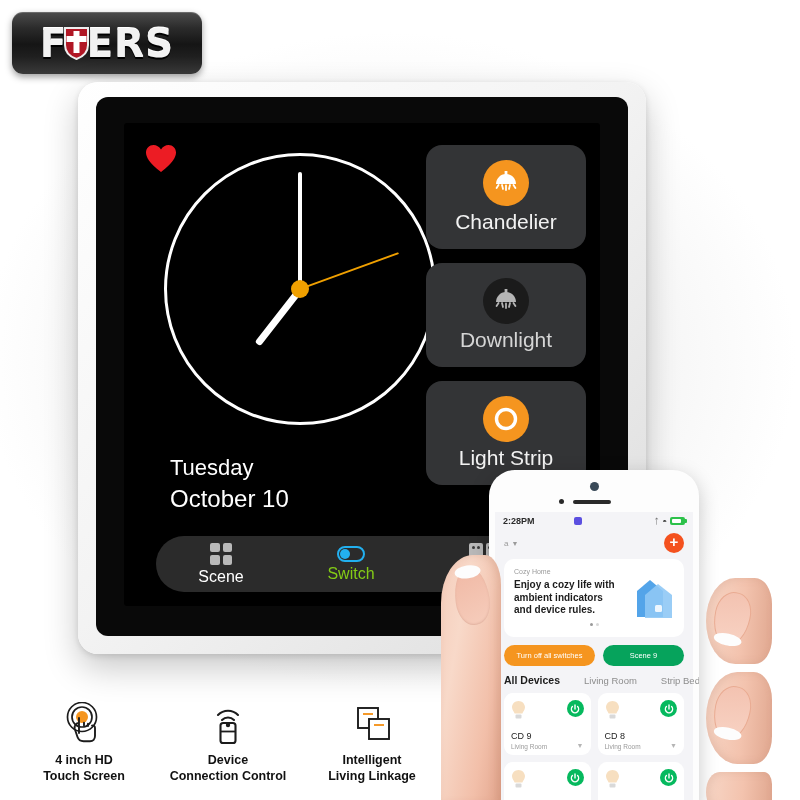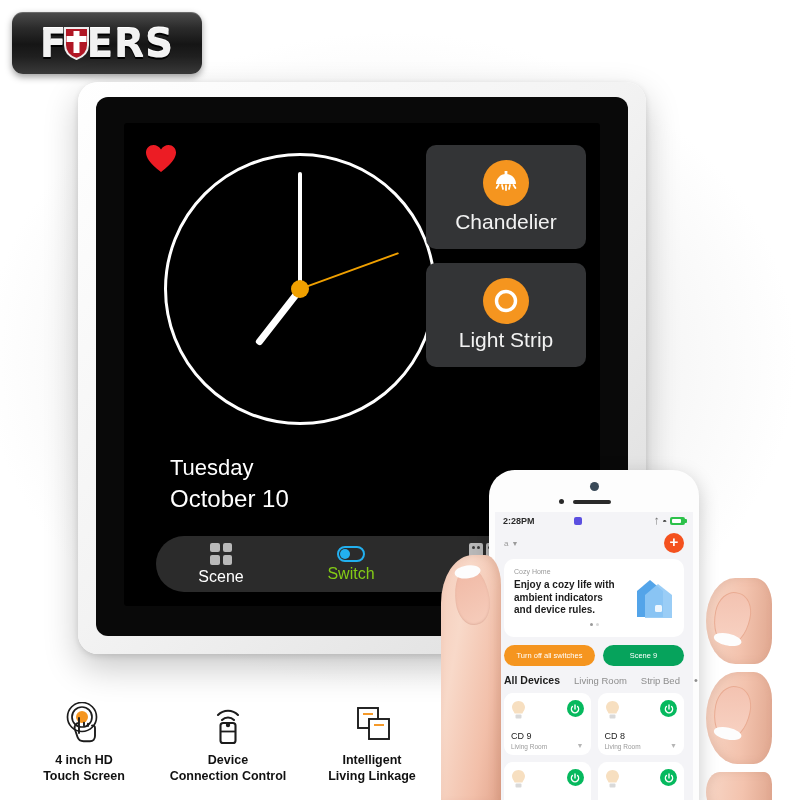--- a/index.html
+++ b/index.html
@@ -75,21 +75,21 @@
   #clock-center{
     position:absolute; left:calc(50% - 9px); top:calc(50% - 9px);
     width:18px; height:18px; border-radius:50%; background:#f0a000;
   }
   #clock-day{ position:absolute; left:26px; top:322px; color:#fff; font-size:22px; }
   #clock-date{ position:absolute; left:26px; top:352px; color:#fff; font-size:24px; }
 
   
   #device-card-list{ position:absolute; right:14px; top:22px; width:160px; }
   .device-card{
-    width:160px; height:104px; background:#333436; border-radius:10px;
+    width:160px; height:104px; background:#333436; border-radius:16px;
     margin-bottom:14px; display:flex; flex-direction:column;
     align-items:center; justify-content:center;
   }
   .dev-icon{ width:46px; height:46px; border-radius:50%; display:flex;
              align-items:center; justify-content:center; margin-bottom:4px; }
   .dev-icon.on{ background:#f5951f; }
   .dev-icon.off{ background:#1b1b1b; }
   .device-card .lbl{ color:#f2f2f2; font-size:21px; }
   .device-card .lbl.dim{ color:#d5d5d5; }
 
@@ -160,21 +160,21 @@
   #promo-dots{ display:flex; gap:3px; justify-content:center; margin-top:6px; }
   #promo-dots i{ width:3px; height:3px; border-radius:50%; background:#d8d8d8; display:block; }
   #promo-dots i.on{ background:#9a9a9a; }
 
   #scene-pills{ display:flex; gap:8px; padding:8px 9px 0; }
   .pill{ height:21px; border-radius:11px; color:#fff; font-size:7.5px;
          display:flex; align-items:center; justify-content:center; padding:0 8px; }
   #pill-turnoff{ background:#f5951f; flex:1.15; }
   #pill-scene1{ background:#06a35c; flex:1; }
 
-  #room-tabs{ display:flex; align-items:baseline; gap:14px; padding:8px 9px 0; }
+  #room-tabs{ display:flex; align-items:baseline; gap:24px; padding:8px 9px 0; }
   #room-tabs .rt{ font-size:9.5px; color:#8d8d8d; white-space:nowrap; }
   #room-tabs .rt.active{ color:#1c1c1c; font-weight:bold; font-size:10.5px; }
   #room-tabs .rt-more{ margin-left:auto; color:#8d8d8d; font-size:11px; letter-spacing:1px; }
 
   #device-grid{ display:grid; grid-template-columns:1fr 1fr; gap:7px; padding:7px 9px 0; }
   .dev-tile{ background:#fff; border-radius:9px; padding:7px 7px 6px; position:relative; height:62px; }
   .bulb{ width:15px; height:20px; }
   .pwr{ position:absolute; right:7px; top:7px; width:17px; height:17px; border-radius:50%;
         background:#06b95e; display:flex; align-items:center; justify-content:center; }
   .dev-name{ font-size:9px; color:#1c1c1c; margin-top:7px; }
@@ -268,20 +268,30 @@
           <div class="dev-icon on">
             <svg width="30" height="30" viewBox="0 0 30 30">
               <path d="M15 6 C9 6 5 11 5 16 H25 C25 11 21 6 15 6 Z" fill="#fff"></path>
               <rect x="13.6" y="3" width="2.8" height="4" fill="#fff"></rect>
               <path d="M11 17 L12 21 M15 17.5 L15 22 M19 17 L18 21 M7.5 17 L5.6 20 M22.5 17 L24.4 20" stroke="#fff" stroke-width="1.8" stroke-linecap="round"></path>
             </svg>
           </div>
           <span class="lbl">Chandelier</span>
         </div>
 
+        <div class="device-card">
+          <div class="dev-icon off">
+            <svg width="30" height="30" viewBox="0 0 30 30">
+              <path d="M15 6 C9 6 5 11 5 16 H25 C25 11 21 6 15 6 Z" fill="#b5b5b5"></path>
+              <rect x="13.6" y="3" width="2.8" height="4" fill="#b5b5b5"></rect>
+              <path d="M11 17 L12 21 M15 17.5 L15 22 M19 17 L18 21 M7.5 17 L5.6 20 M22.5 17 L24.4 20" stroke="#b5b5b5" stroke-width="1.8" stroke-linecap="round"></path>
+            </svg>
+          </div>
+          <span class="lbl dim">Downlight</span>
+        </div>
 
         <div class="device-card">
           <div class="dev-icon on">
             <svg width="30" height="30" viewBox="0 0 30 30">
               <circle cx="15" cy="15" r="9.5" fill="none" stroke="#fff" stroke-width="3.4"></circle>
             </svg>
           </div>
           <span class="lbl">Light Strip</span>
         </div>
       </div>

